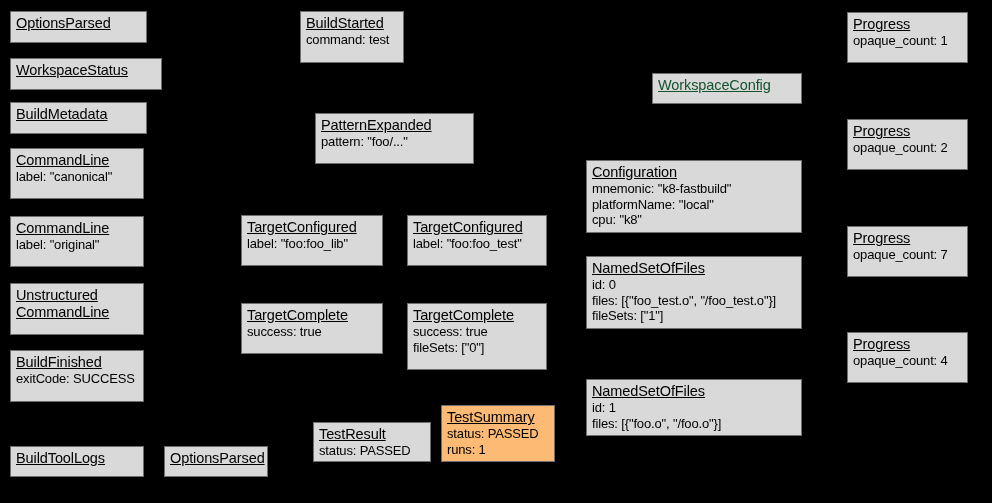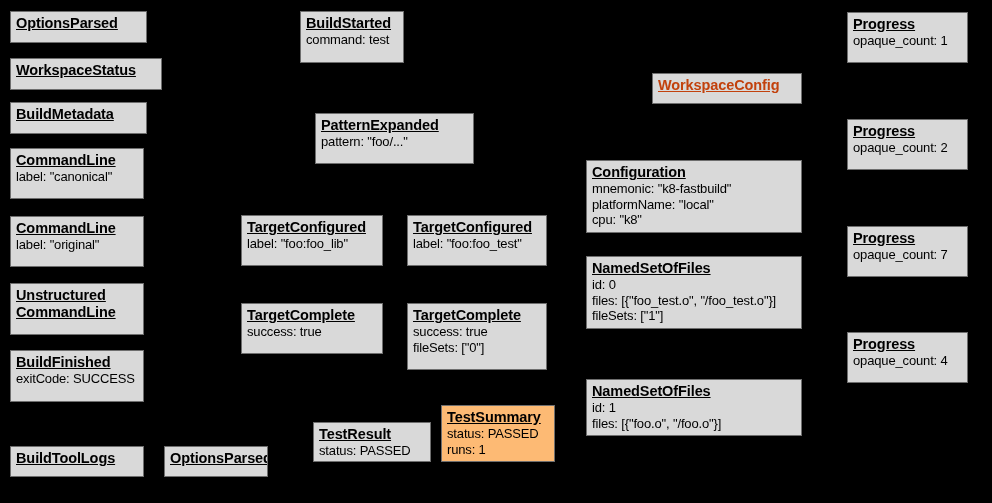--- a/index.html
+++ b/index.html
@@ -22,21 +22,21 @@
   .node {
     position: absolute;
     background: #d9d9d9;
     border: 1px solid #6e6e6e;
     box-sizing: border-box;
     padding: 3px 5px 4px 5px;
     overflow: hidden;
   }
   .node-title {
     font-family: "Liberation Sans", sans-serif;
-    font-weight: bold;
+    font-weight: normal;
     font-size: 14.5px;
     line-height: 17px;
     color: #000000;
     text-decoration: underline;
     text-underline-offset: 1px;
     white-space: nowrap;
     letter-spacing: -0.1px;
   }
   .node-title.wrap {
     white-space: normal;
@@ -139,21 +139,21 @@
       </div>
     </div>
     <div class="node" style="left: 441px; top: 405px; width: 114px; height: 57px; background: #fdba74; border-color: rgb(110, 110, 110);">
       <div class="node-title" style="color: rgb(0, 0, 0);">TestSummary</div>
       <div class="node-fields">
         <span class="node-field">status: PASSED</span>
         <span class="node-field">runs: 1</span>
       </div>
     </div>
     <div class="node" style="left: 652px; top: 73px; width: 150px; height: 31px; background: rgb(217, 217, 217); border-color: rgb(110, 110, 110);">
-      <div class="node-title" style="color: #c2410c;">WorkspaceConfig</div>
+      <div class="node-title" style="color: #14532d;">WorkspaceConfig</div>
     </div>
     <div class="node" style="left: 586px; top: 160px; width: 216px; height: 73px; background: rgb(217, 217, 217); border-color: rgb(110, 110, 110);">
       <div class="node-title" style="color: rgb(0, 0, 0);">Configuration</div>
       <div class="node-fields">
         <span class="node-field">mnemonic: "k8-fastbuild"</span>
         <span class="node-field">platformName: "local"</span>
         <span class="node-field">cpu: "k8"</span>
       </div>
     </div>
     <div class="node" style="left: 586px; top: 256px; width: 216px; height: 73px; background: rgb(217, 217, 217); border-color: rgb(110, 110, 110);">

